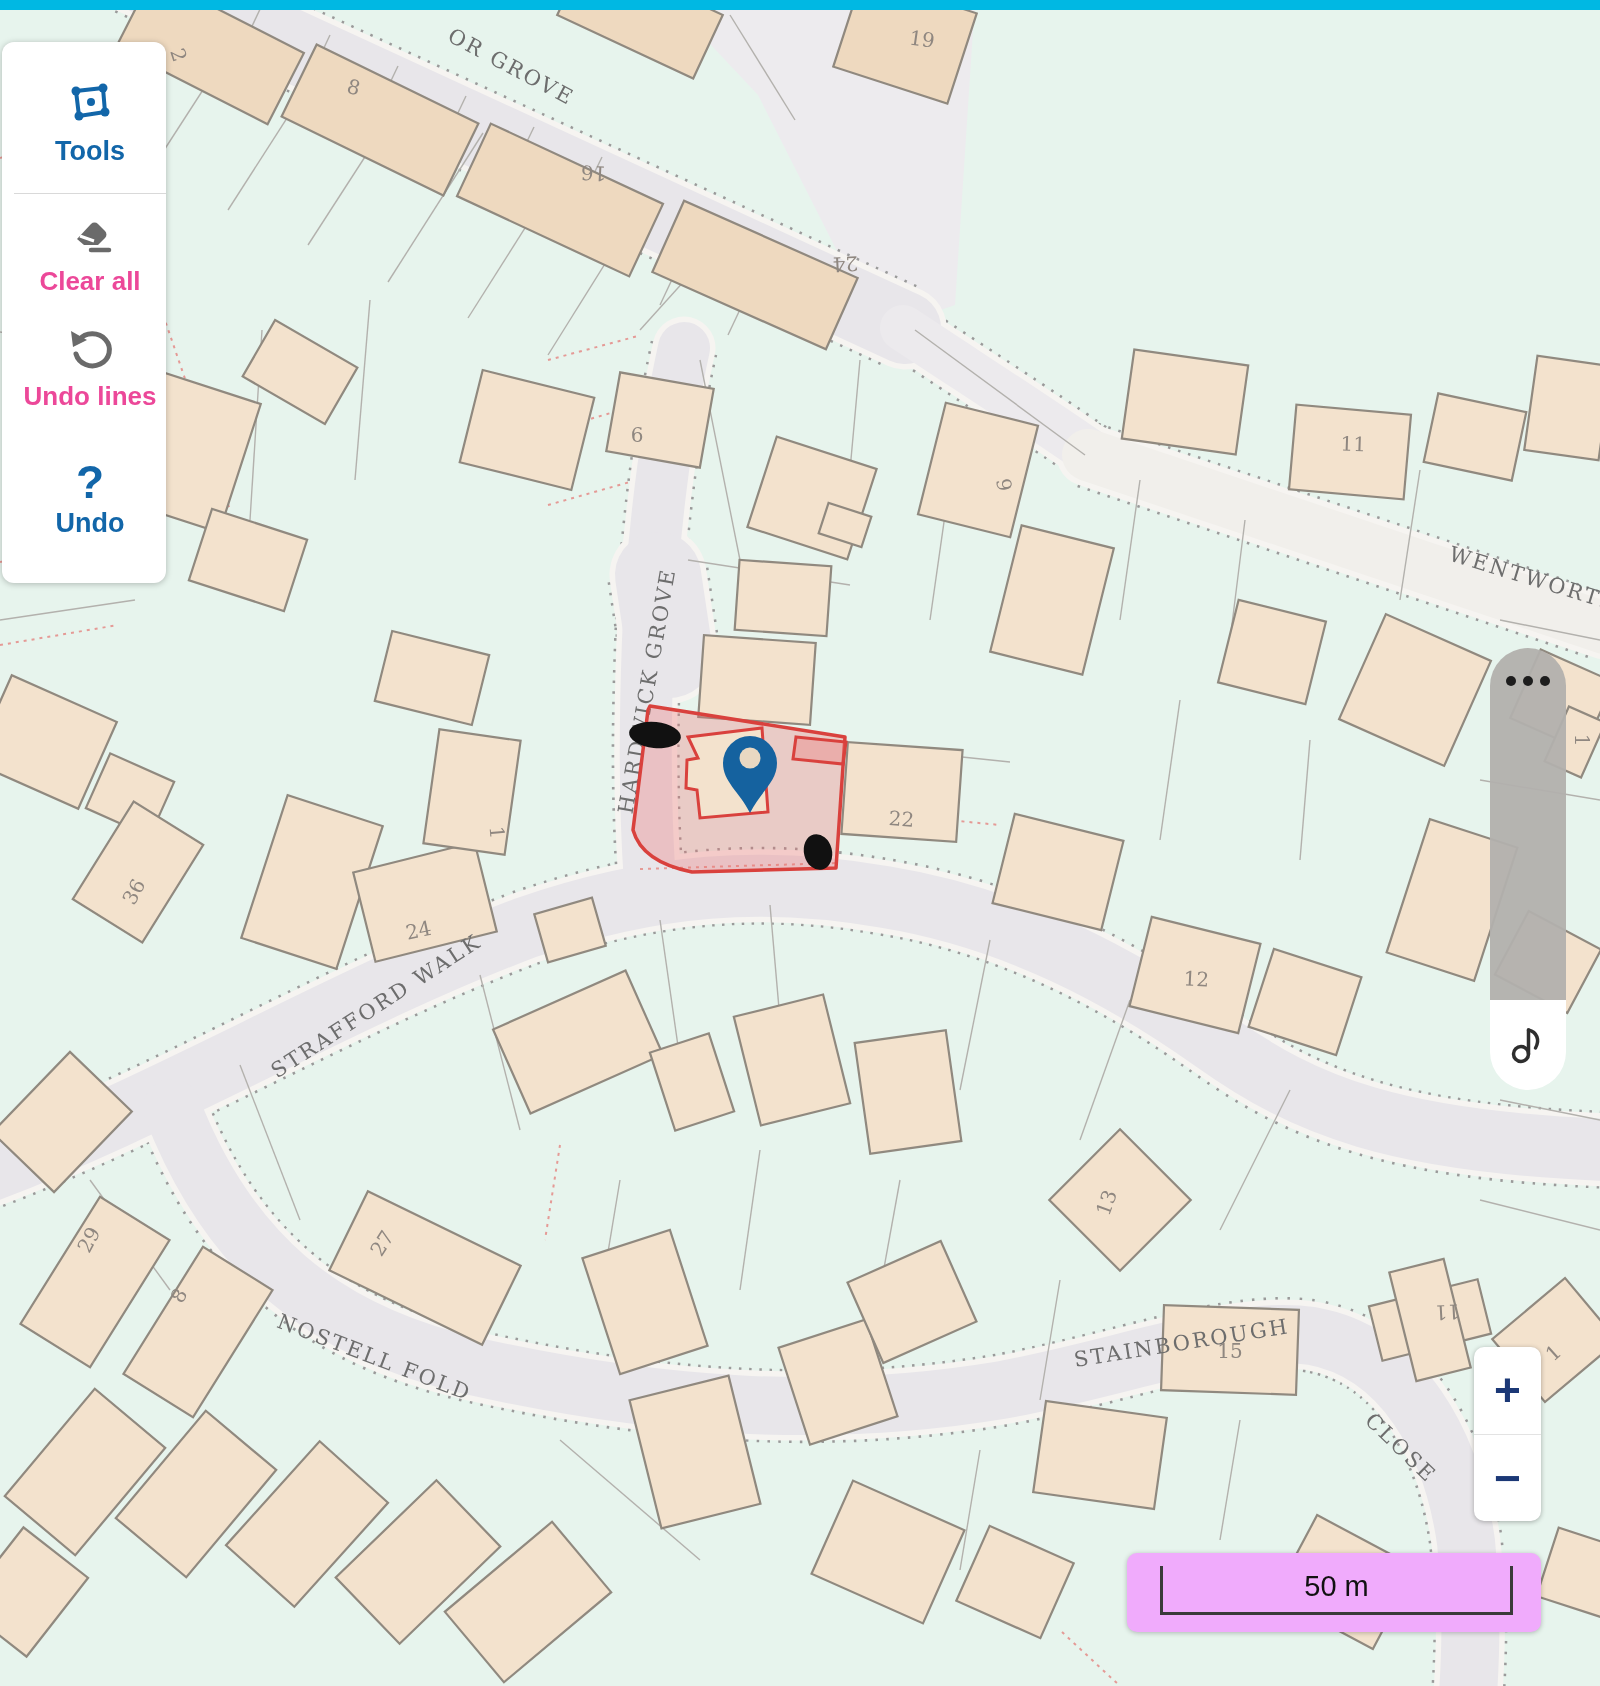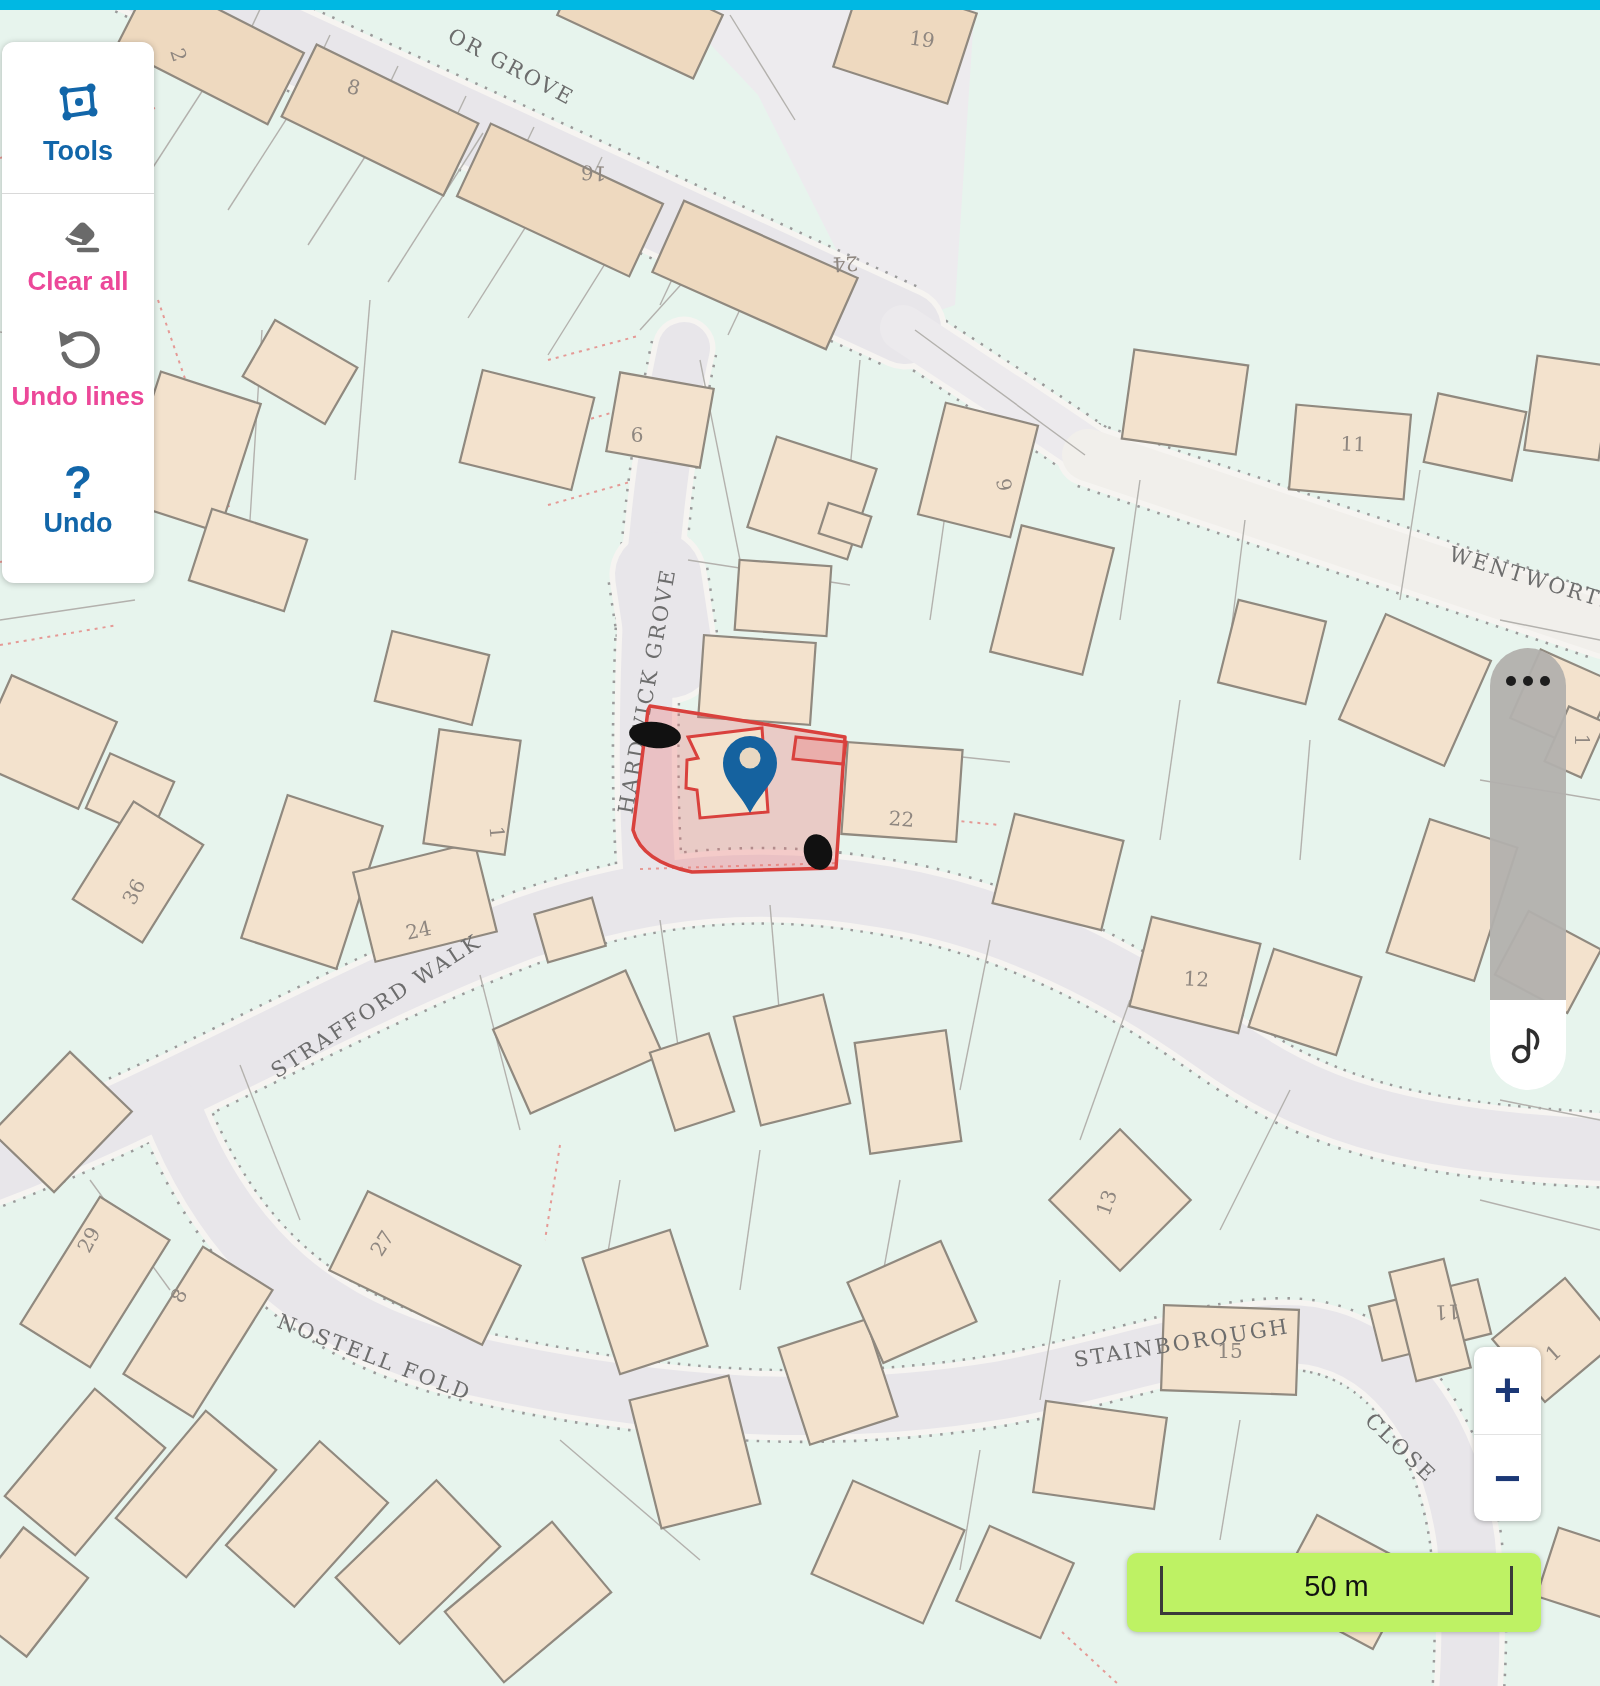--- a/index.html
+++ b/index.html
@@ -5,42 +5,42 @@
   html,body{margin:0;padding:0;background:#dfe3e0;}
   .stage{position:relative;width:1600px;height:1686px;overflow:hidden;background:#e7f4ed;
          font-family:"Liberation Sans",sans-serif;}
   .topbar{position:absolute;left:0;top:0;width:100%;height:10px;background:#00b8e3;z-index:30;}
   svg.map{position:absolute;left:0;top:0;z-index:1;}
   .st{font-family:"DejaVu Serif",serif;font-size:21px;letter-spacing:2.5px;fill:#6d6d6d;}
   .hn{font-family:"DejaVu Serif",serif;font-size:20px;fill:#8f8780;}
   
   .toolbar{position:absolute;left:2px;top:42px;width:152px;background:#fff;border-radius:12px;
            box-shadow:0 1px 6px rgba(0,0,0,.25);z-index:20;display:flex;flex-direction:column;
-           align-items:center;padding:24px 0 30px 0;}
+           align-items:center;padding:24px 0 30px 12px;}
   .tb-item{display:flex;flex-direction:column;align-items:center;gap:6px;cursor:pointer;margin:14px 0;}
   .tb-label-blue{color:#1266a9;font-size:27px;font-weight:700;}
   .tb-label-gray{color:#ec4899;font-size:26px;font-weight:700;}
   .tb-divider{width:152px;height:0;border-top:1px solid #d9d9d9;margin:12px 0 4px 0;}
   .qmark{color:#1266a9;font-size:46px;font-weight:800;line-height:40px;}
   
   .rwidget{position:absolute;left:1490px;top:648px;width:76px;height:442px;z-index:20;}
   .rw-gray{position:absolute;left:0;top:0;width:76px;height:352px;background:rgba(178,176,173,.95);
            border-radius:38px 38px 0 0;}
   .rw-dots{position:absolute;left:0;top:28px;width:76px;display:flex;justify-content:center;gap:7px;cursor:pointer;}
   .rw-dots i{width:10px;height:10px;border-radius:50%;background:#1d1d1d;}
   .rw-white{position:absolute;left:0;top:352px;width:76px;height:90px;background:#fff;
             border-radius:0 0 38px 38px;display:flex;align-items:center;justify-content:center;cursor:pointer;}
   
   .zoomctl{position:absolute;left:1474px;top:1347px;width:67px;height:174px;background:#fff;border-radius:10px;
            box-shadow:0 1px 5px rgba(0,0,0,.3);z-index:20;display:flex;flex-direction:column;}
   .zbtn{flex:1;display:flex;align-items:center;justify-content:center;font-size:46px;font-weight:800;
         color:#1b3876;cursor:pointer;line-height:1;}
   .zdiv{height:1px;background:#e3e3e3;}
   
-  .scalebar{position:absolute;left:1127px;top:1553px;width:414px;height:79px;background:#bef264;border-radius:10px;
+  .scalebar{position:absolute;left:1127px;top:1553px;width:414px;height:79px;background:#f0abfc;border-radius:10px;
             box-shadow:0 1px 5px rgba(0,0,0,.25);z-index:20;}
   .sb-bracket{position:absolute;left:33px;right:28px;top:13px;bottom:17px;
               border-left:3px solid #3a3a3a;border-right:3px solid #3a3a3a;border-bottom:3px solid #3a3a3a;
               display:flex;align-items:center;justify-content:center;}
   .sb-label{font-size:29px;color:#111;padding-bottom:6px;}
   
   .annotation{position:absolute;left:418px;top:1216px;z-index:15;font-size:50px;font-weight:bold;
               letter-spacing:-1px;color:#161616;white-space:nowrap;
               text-shadow:0 3px 4px rgba(0,0,0,.4), 0 1px 1px rgba(0,0,0,.35);}
 </style>

